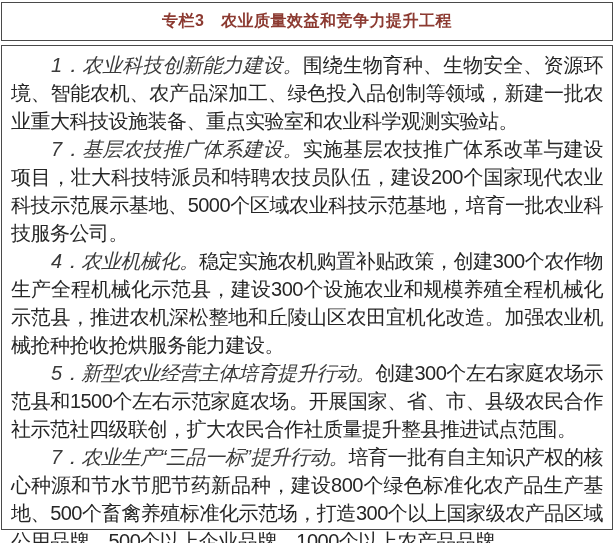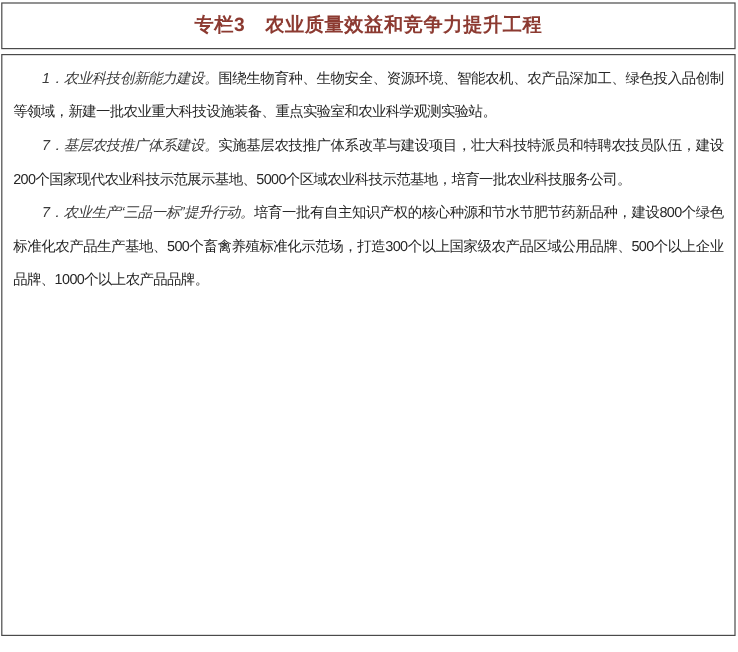--- a/index.html
+++ b/index.html
@@ -33,21 +33,21 @@
     white-space:nowrap;
   }
   .panel-body{
     margin-top:4px;
     border:1px solid var(--border-color);
     height:485px;
     padding:5px 9px 0 9px;
     background:var(--bg);
   }
   .panel-body p{
-    font-size:12px;
+    font-size:20px;
     letter-spacing:-0.5px;
     line-height:28px;
     color:var(--body-text);
     text-indent:2em;
     text-align:justify;
   }
   .item-label{
     font-style:italic;
     color:#3a3a3a;
   }
@@ -64,18 +64,20 @@
     <span class="panel-title">专栏3　农业质量效益和竞争力提升工程</span>
   </div>
 
   <div class="panel-body">
 
     <p><span class="item-label">1．农业科技创新能力建设。</span><span class="item-text">围绕生物育种、生物安全、资源环境、智能农机、农产品深加工、绿色投入品创制等领域，新建一批农业重大科技设施装备、重点实验室和农业科学观测实验站。</span></p>
 
     <p><span class="item-label">7．基层农技推广体系建设。</span><span class="item-text">实施基层农技推广体系改革与建设项目，壮大科技特派员和特聘农技员队伍，建设200个国家现代农业科技示范展示基地、5000个区域农业科技示范基地，培育一批农业科技服务公司。</span></p>
 
 
+    <p><span class="item-label">4．农业机械化。</span><span class="item-text">稳定实施农机购置补贴政策，创建300个农作物生产全程机械化示范县，建设300个设施农业和规模养殖全程机械化示范县，推进农机深松整地和丘陵山区农田宜机化改造。加强农业机械抢种抢收抢烘服务能力建设。</span></p>
 
+    <p><span class="item-label">5．新型农业经营主体培育提升行动。</span><span class="item-text">创建300个左右家庭农场示范县和1500个左右示范家庭农场。开展国家、省、市、县级农民合作社示范社四级联创，扩大农民合作社质量提升整县推进试点范围。</span></p>
 
     <p><span class="item-label">7．农业生产“三品一标”提升行动。</span><span class="item-text">培育一批有自主知识产权的核心种源和节水节肥节药新品种，建设800个绿色标准化农产品生产基地、500个畜禽养殖标准化示范场，打造300个以上国家级农产品区域公用品牌、500个以上企业品牌、1000个以上农产品品牌。</span></p>
 
   </div>
 </div>
 
 </body></html>

